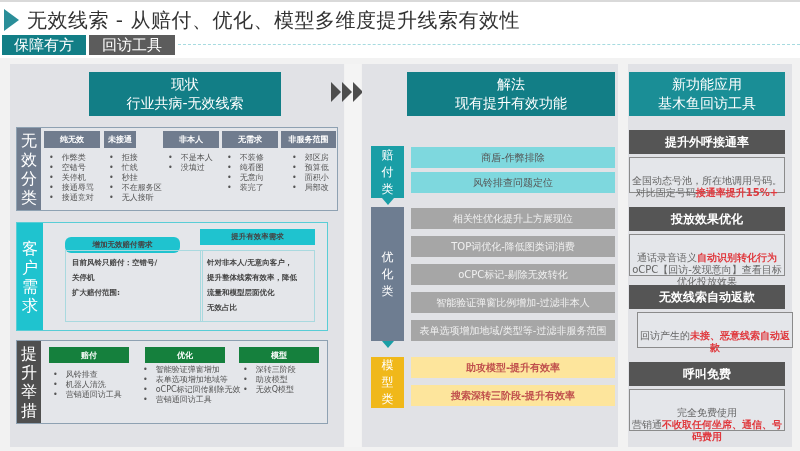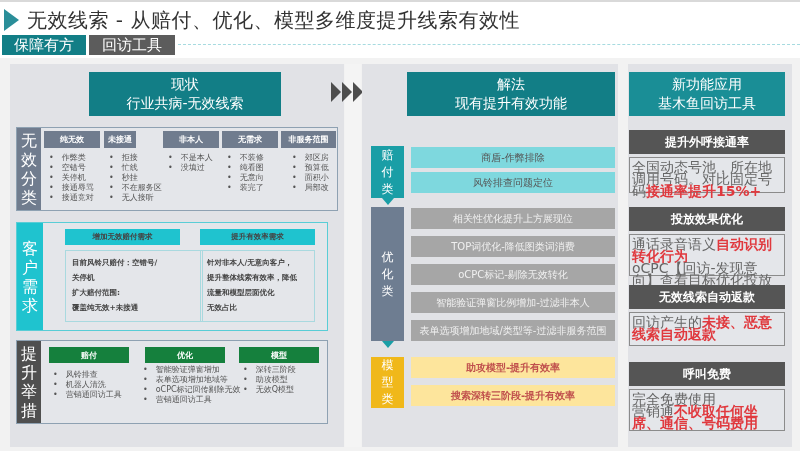--- a/index.html
+++ b/index.html
@@ -38,21 +38,21 @@
   
   .cat { position: absolute; width: 33px; color: #fff; font-size: 12px; line-height: 17px; display: flex; flex-direction: column; align-items: center; justify-content: center; }
   .cat-tri { position: absolute; width: 0; height: 0; border-left: 6px solid transparent; border-right: 6px solid transparent; border-top: 7px solid #1a9ea6; }
   .bar { position: absolute; left: 411px; width: 204px; height: 21px; font-size: 10px; display: flex; align-items: center; justify-content: center; }
   .bar.teal { background: #7ed8de; color: #555; }
   .bar.gray { background: #a6a6a6; color: #f0f0f0; }
   .bar.gold { background: #fde59c; color: #c0504d; font-weight: bold; }
 
   
   .rhd { position: absolute; left: 629px; width: 164px; height: 24px; background: #555555; color: #fff; font-size: 12px; font-weight: bold; display: flex; align-items: center; justify-content: center; }
-  .rbox { position: absolute; left: 629px; width: 164px; border: 1px solid #8b8b8b; background: #e4e6ea; font-size: 14px; color: #666; text-align: left; line-height: 12px; padding: 3px 2px; }
+  .rbox { position: absolute; left: 629px; width: 164px; border: 1px solid #8b8b8b; background: #e4e6ea; font-size: 10px; color: #666; text-align: center; line-height: 12px; padding: 17px 2px; }
   .red { color: #e0393e; font-weight: bold; }
 </style>
 </head>
 <body>
 
 <div class="topline"></div>
 <div class="title-row">
   <div class="title-tri"></div>
   <div class="title-text">无效线索 - 从赔付、优化、模型多维度提升线索有效性</div>
 </div>
@@ -114,26 +114,25 @@
   </ul>
 </div>
 
 <div class="sec" style="left:16px;top:222px;width:312px;height:109px;border-color:#59cdd6;">
   <div class="sec-label" style="background:#1fc3cf;width:26px;">
     <span>客</span>
     <span>户</span>
     <span>需</span>
     <span>求</span>
   </div>
-  <div class="need-hd" style="left:48px;top:6px;width:115px;">增加无效赔付需求</div>
+  <div class="need-hd" style="left:48px;top:14px;width:115px;border-radius:6px;">增加无效赔付需求</div>
   <div class="need-box" style="left:48px;top:27px;width:138px;height:72px;">
     <div>目前风铃只赔付：空错号/</div>
     <div>关停机</div>
     <div>扩大赔付范围:</div>
-    <div>覆盖纯无效+未接通</div>
   </div>
   <div class="need-hd" style="left:183px;top:6px;width:115px;">提升有效率需求</div>
   <div class="need-box" style="left:183px;top:27px;width:115px;height:72px;">
     <div>针对非本人/无意向客户，</div>
     <div>提升整体线索有效率，降低</div>
     <div>流量和模型层面优化</div>
     <div>无效占比</div>
   </div>
 </div>
 
@@ -218,21 +217,21 @@
   <span>全国动态号池，所在地调用号码。对比固定号码</span><span class="red">接通率提升15%+</span>
 </div>
 
 <div class="rhd" style="top:207px;width:156px;">投放效果优化</div>
 <div class="rbox" style="top:234px;width:156px;height:42px;">
   <span>通话录音语义</span><span class="red">自动识别转化行为</span><br>
   <span>oCPC【回访-发现意向】查看目标优化投放效果</span>
 </div>
 
 <div class="rhd" style="top:285px;width:156px;font-family:Liberation Serif, serif;">无效线索自动返款</div>
-<div class="rbox" style="top:312px;width:156px;height:34px;">
+<div class="rbox" style="top:312px;width:156px;height:34px;margin-left:8px;">
   <span>回访产生的</span><span class="red">未接、恶意线索自动返款</span>
 </div>
 
 <div class="rhd" style="top:362px;width:156px;">呼叫免费</div>
 <div class="rbox" style="top:389px;width:156px;height:42px;">
   <span>完全免费使用</span><br>
   <span>营销通</span><span class="red">不收取任何坐席、通信、号码费用</span>
 </div>
 
 </body></html>

